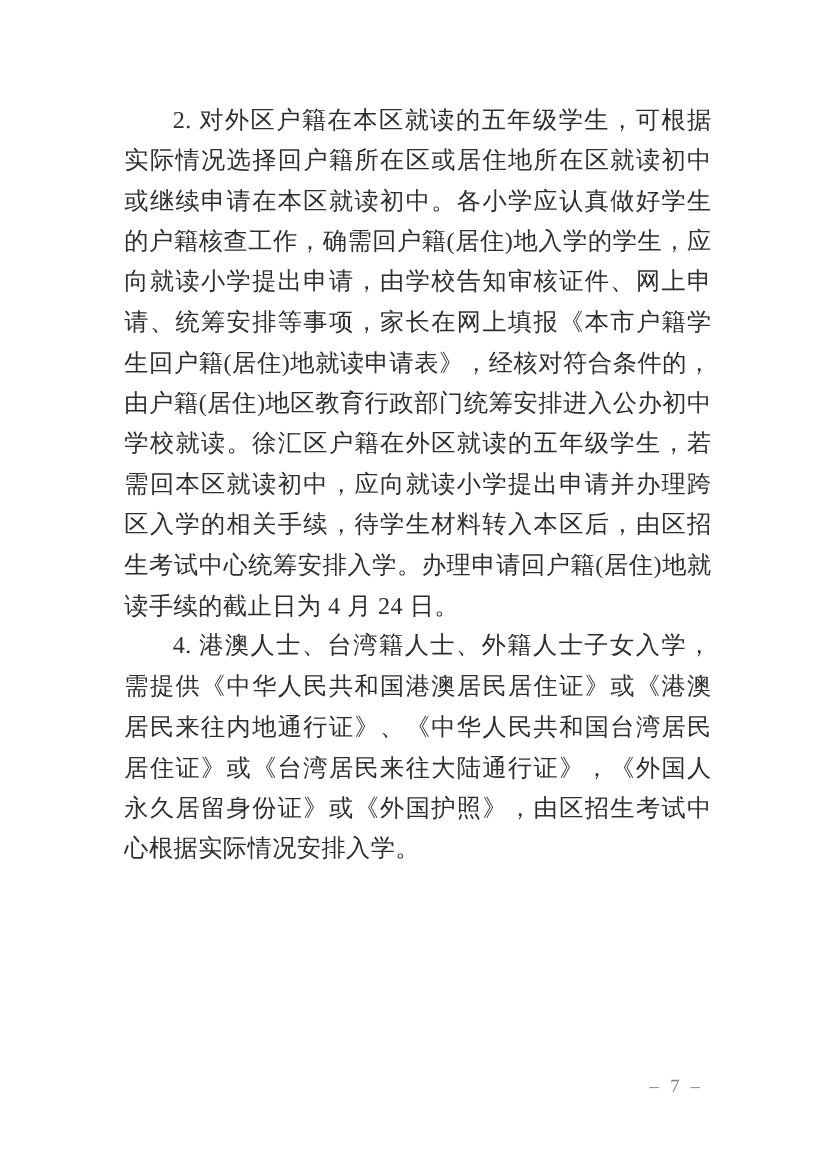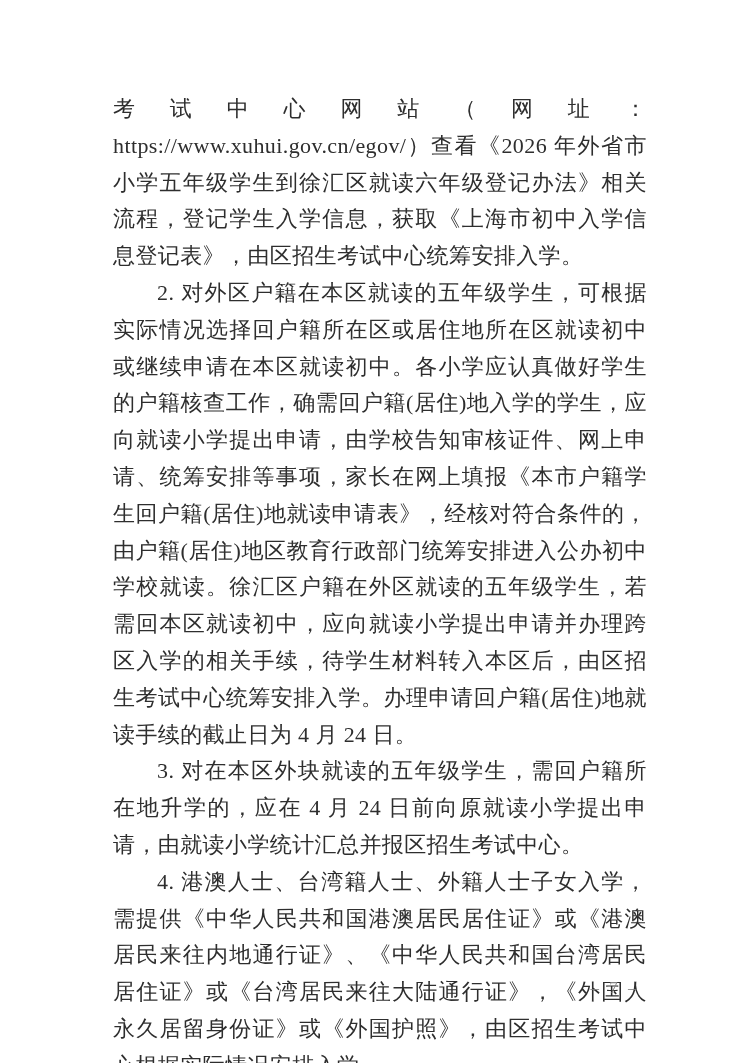--- a/index.html
+++ b/index.html
@@ -48,21 +48,19 @@
     letter-spacing: 3px;
     white-space: nowrap;
   }
 </style>
 </head>
 <body>
 
 <div class="page">
 
   <div class="content">
-    <p class="para">考试中心网站（网址：https://www.xuhui.gov.cn/egov/）查看《2026 年外省市小学五年级学生到徐汇区就读六年级登记办法》相关流程，登记学生入学信息，获取《上海市初中入学信息登记表》，由区招生考试中心统筹安排入学。</p>
     <p class="para indent">2. 对外区户籍在本区就读的五年级学生，可根据实际情况选择回户籍所在区或居住地所在区就读初中或继续申请在本区就读初中。各小学应认真做好学生的户籍核查工作，确需回户籍(居住)地入学的学生，应向就读小学提出申请，由学校告知审核证件、网上申请、统筹安排等事项，家长在网上填报《本市户籍学生回户籍(居住)地就读申请表》，经核对符合条件的，由户籍(居住)地区教育行政部门统筹安排进入公办初中学校就读。徐汇区户籍在外区就读的五年级学生，若需回本区就读初中，应向就读小学提出申请并办理跨区入学的相关手续，待学生材料转入本区后，由区招生考试中心统筹安排入学。办理申请回户籍(居住)地就读手续的截止日为 4 月 24 日。</p>
-    <p class="para indent">3. 对在本区外块就读的五年级学生，需回户籍所在地升学的，应在 4 月 24 日前向原就读小学提出申请，由就读小学统计汇总并报区招生考试中心。</p>
     <p class="para indent">4. 港澳人士、台湾籍人士、外籍人士子女入学，需提供《中华人民共和国港澳居民居住证》或《港澳居民来往内地通行证》、《中华人民共和国台湾居民居住证》或《台湾居民来往大陆通行证》，《外国人永久居留身份证》或《外国护照》，由区招生考试中心根据实际情况安排入学。</p>
   </div>
 
   <div class="page-number">– 7 –</div>
 
 </div>
 
 </body></html>

